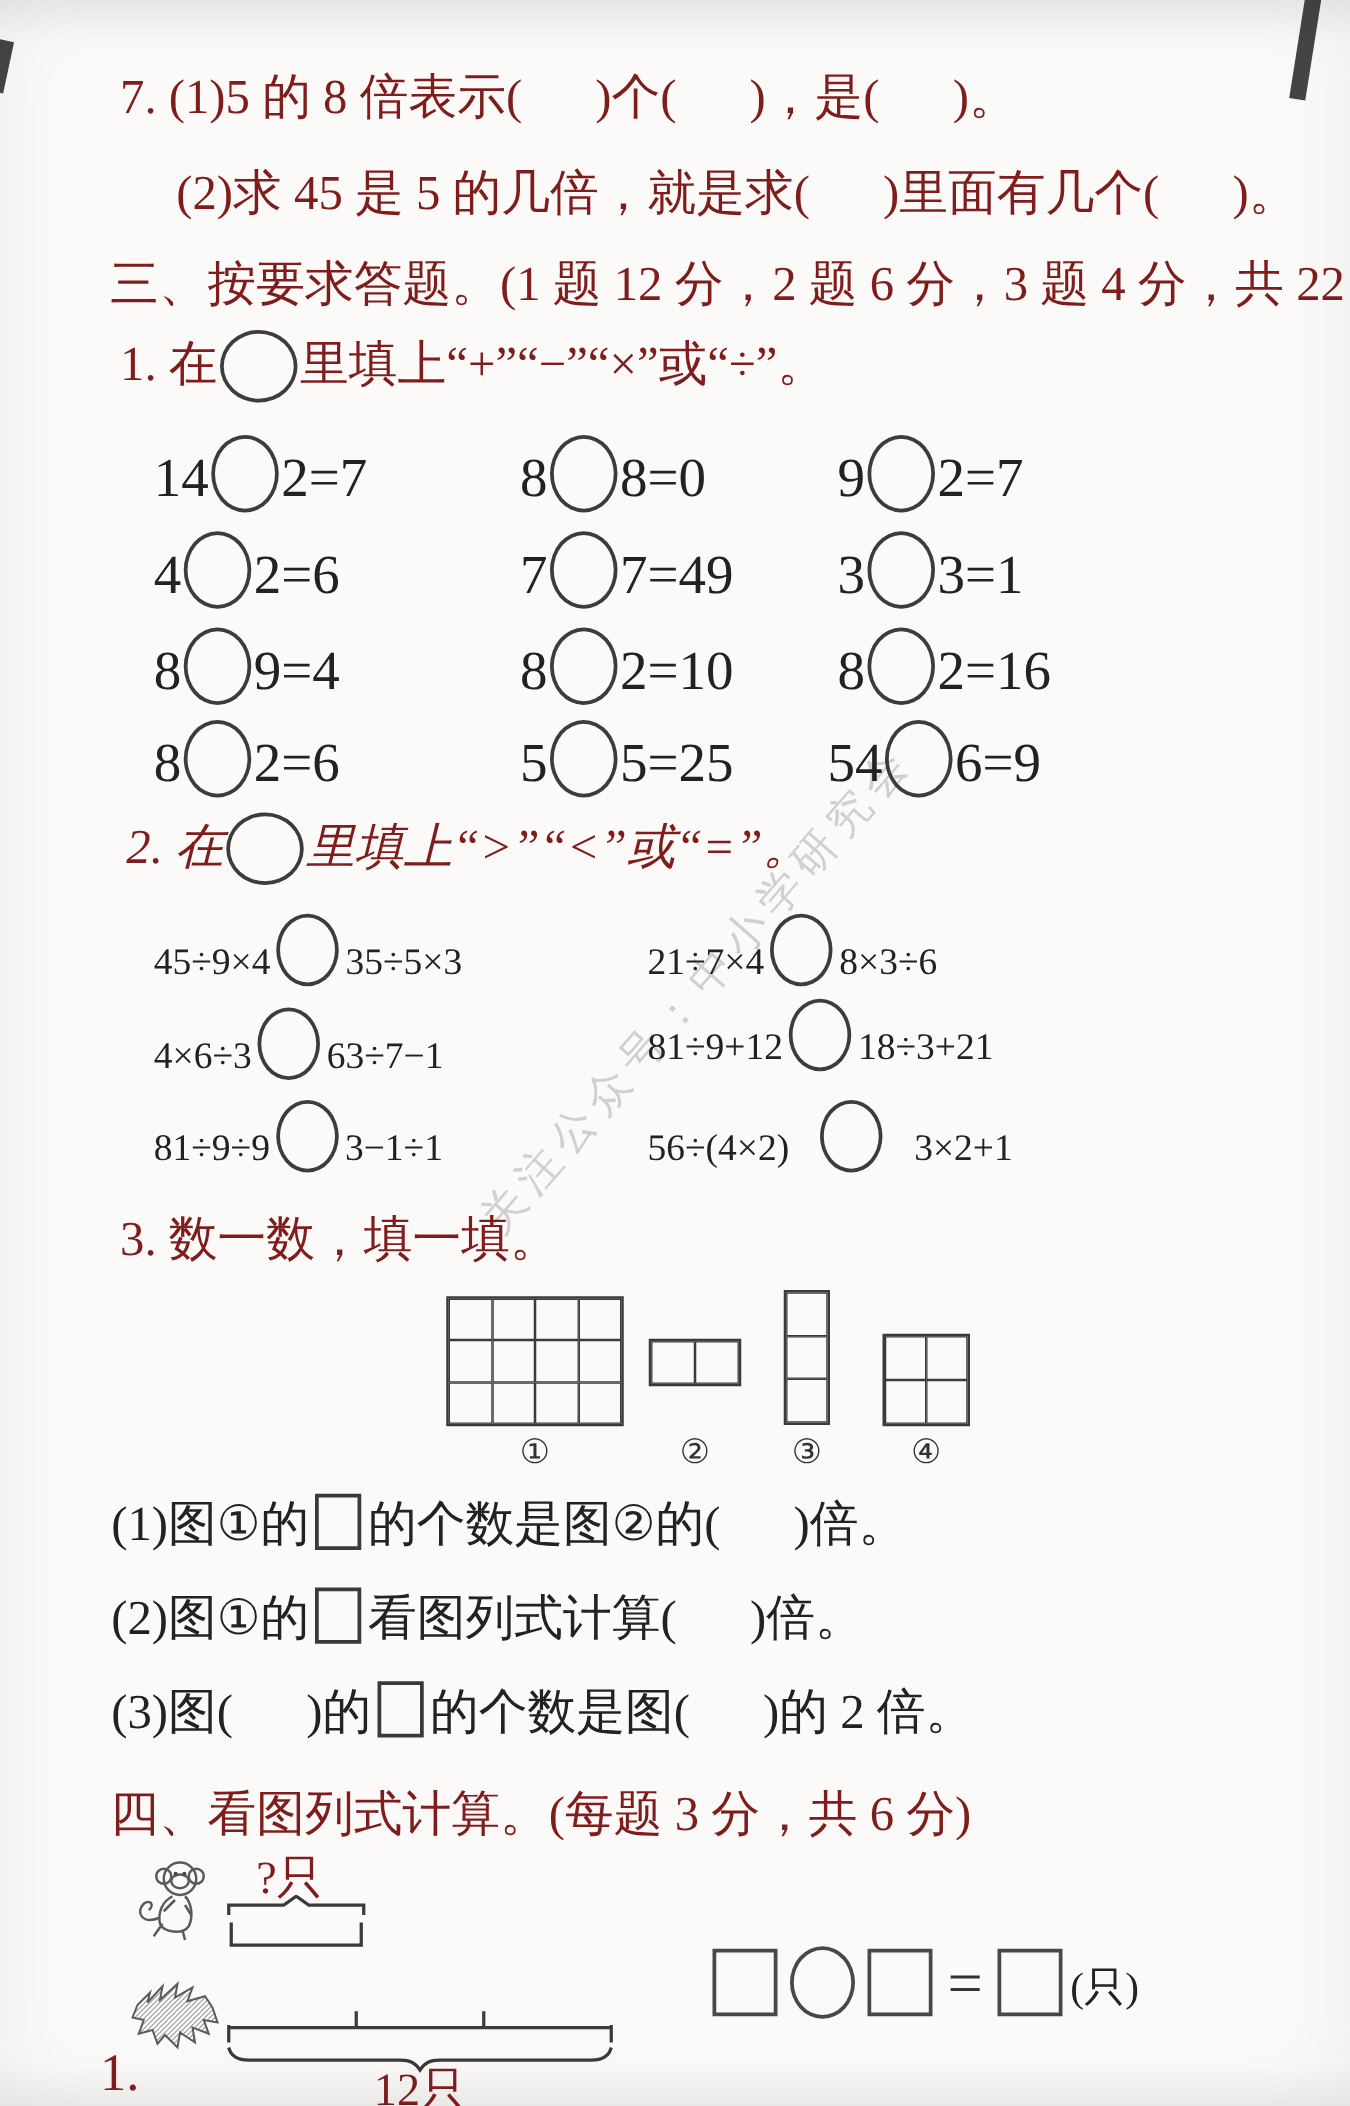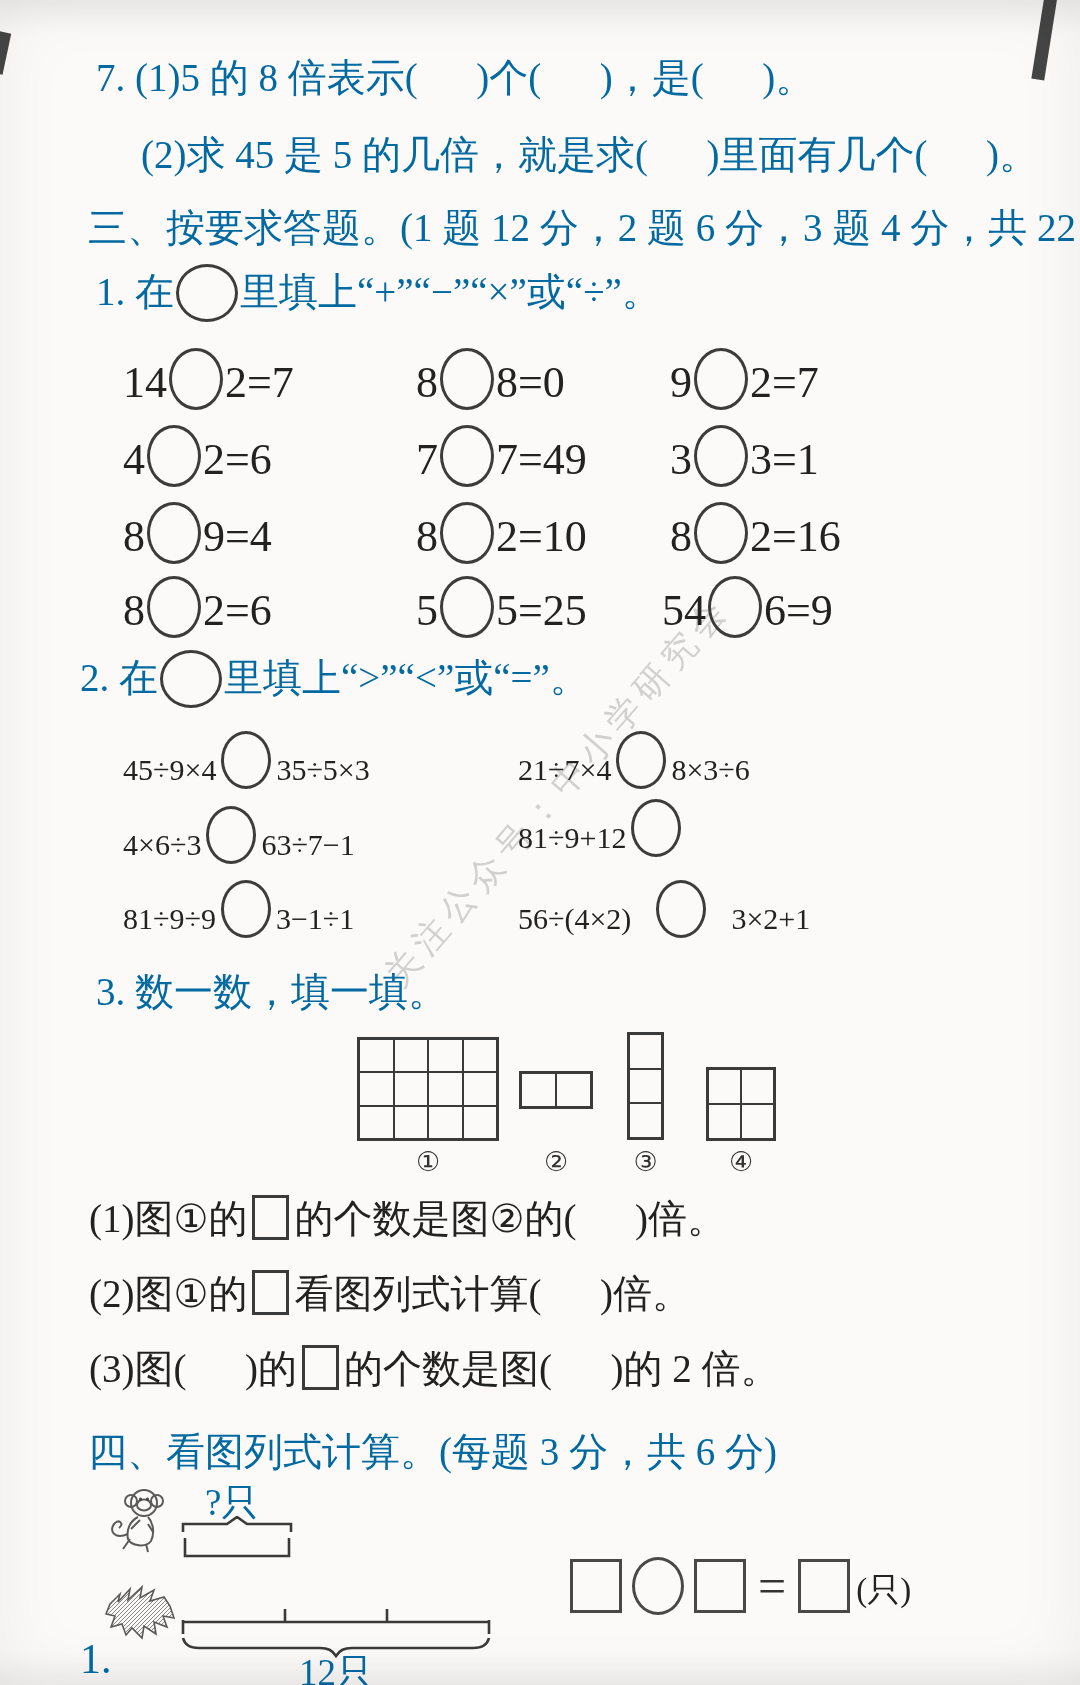--- a/index.html
+++ b/index.html
@@ -6,21 +6,21 @@
   html,body { width:1080px; height:1685px; }
   body {
     position:relative;
     background:linear-gradient(180deg,#efedeb 0%, #fbfaf8 2%, #fbfaf8 98%, #f1efed 100%);
     font-family:"Liberation Serif","DejaVu Serif","DejaVu Sans",serif;
     color:#222; overflow:hidden;
   }
   body::after{ content:""; position:absolute; inset:0; pointer-events:none;
     box-shadow:inset 0 0 70px rgba(0,0,0,.06); }
   .abs { position:absolute; }
-  .t { font-size:39px; white-space:pre; line-height:1.12; color:#0369a1; }
+  .t { font-size:39px; white-space:pre; line-height:1.12; color:#7f1d1d; }
   .row { display:flex; align-items:flex-end; white-space:pre; }
   
   .pcirc { display:inline-block; width:62px; height:58px; border:3px solid #3c3c3c;
            border-radius:50%; margin:0 2px -8px 2px; flex:0 0 auto; }
   .eq { font-size:44px; }
   .eq .circ { display:inline-block; width:54px; height:62px; border:3px solid #3c3c3c;
               border-radius:50%; margin:0 2px -2px 2px; flex:0 0 auto; }
   .cmp { font-size:30px; }
   .cmp .circ { width:50px; height:58px; margin:0 5px -2px 5px; }
   
@@ -68,30 +68,30 @@
 <div class="abs row eq" style="left:123px;top:425px;"><span>4</span><span class="circ"></span><span>2=6</span></div>
 <div class="abs row eq" style="left:416px;top:425px;"><span>7</span><span class="circ"></span><span>7=49</span></div>
 <div class="abs row eq" style="left:670px;top:425px;"><span>3</span><span class="circ"></span><span>3=1</span></div>
 <div class="abs row eq" style="left:123px;top:502px;"><span>8</span><span class="circ"></span><span>9=4</span></div>
 <div class="abs row eq" style="left:416px;top:502px;"><span>8</span><span class="circ"></span><span>2=10</span></div>
 <div class="abs row eq" style="left:670px;top:502px;"><span>8</span><span class="circ"></span><span>2=16</span></div>
 <div class="abs row eq" style="left:123px;top:576px;"><span>8</span><span class="circ"></span><span>2=6</span></div>
 <div class="abs row eq" style="left:416px;top:576px;"><span>5</span><span class="circ"></span><span>5=25</span></div>
 <div class="abs row eq" style="left:662px;top:576px;"><span>54</span><span class="circ"></span><span>6=9</span></div>
 
-<div class="abs row t" style="left:80px;top:650px;">
+<div class="abs row t" style="left:101px;top:650px;font-style:italic;">
   <span>2. 在</span>
   <span class="pcirc"></span>
   <span>里填上“&gt;”“&lt;”或“=”。</span>
 </div>
 
 <div class="abs row cmp" style="left:123px;top:731px;"><span>45÷9×4</span><span class="pcirc circ"></span><span>35÷5×3</span></div>
 <div class="abs row cmp" style="left:518px;top:731px;"><span>21÷7×4</span><span class="pcirc circ"></span><span>8×3÷6</span></div>
 <div class="abs row cmp" style="left:123px;top:806px;"><span>4×6÷3</span><span class="pcirc circ"></span><span>63÷7−1</span></div>
-<div class="abs row cmp" style="left:518px;top:799px;font-family:Liberation Serif, serif;"><span>81÷9+12</span><span class="pcirc circ"></span></div>
+<div class="abs row cmp" style="left:518px;top:799px;font-family:Liberation Serif, serif;"><span>81÷9+12</span><span class="pcirc circ"></span><span>18÷3+21</span></div>
 <div class="abs row cmp" style="left:123px;top:880px;"><span>81÷9÷9</span><span class="pcirc circ"></span><span>3−1÷1</span></div>
 <div class="abs row cmp" style="left:518px;top:880px;gap:20px;"><span>56÷(4×2)</span><span class="pcirc circ"></span><span>3×2+1</span></div>
 
 <div class="abs t" style="left:96px;top:970px;">3. 数一数，填一填。</div>
 
 <div class="abs fig" style="left:357px;top:1037px;width:142px;height:104px;grid-template-columns:repeat(4,1fr);grid-template-rows:repeat(3,1fr);">
   <div class="c"></div>
     <div class="c"></div>
     <div class="c"></div>
     <div class="c"></div>

